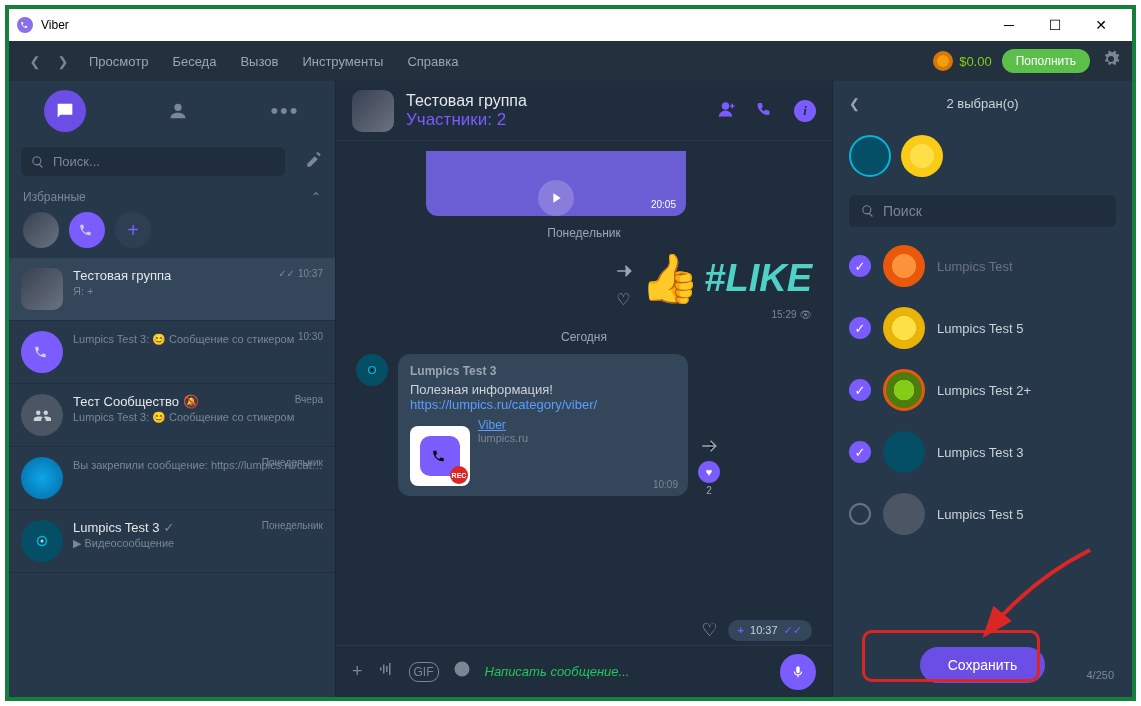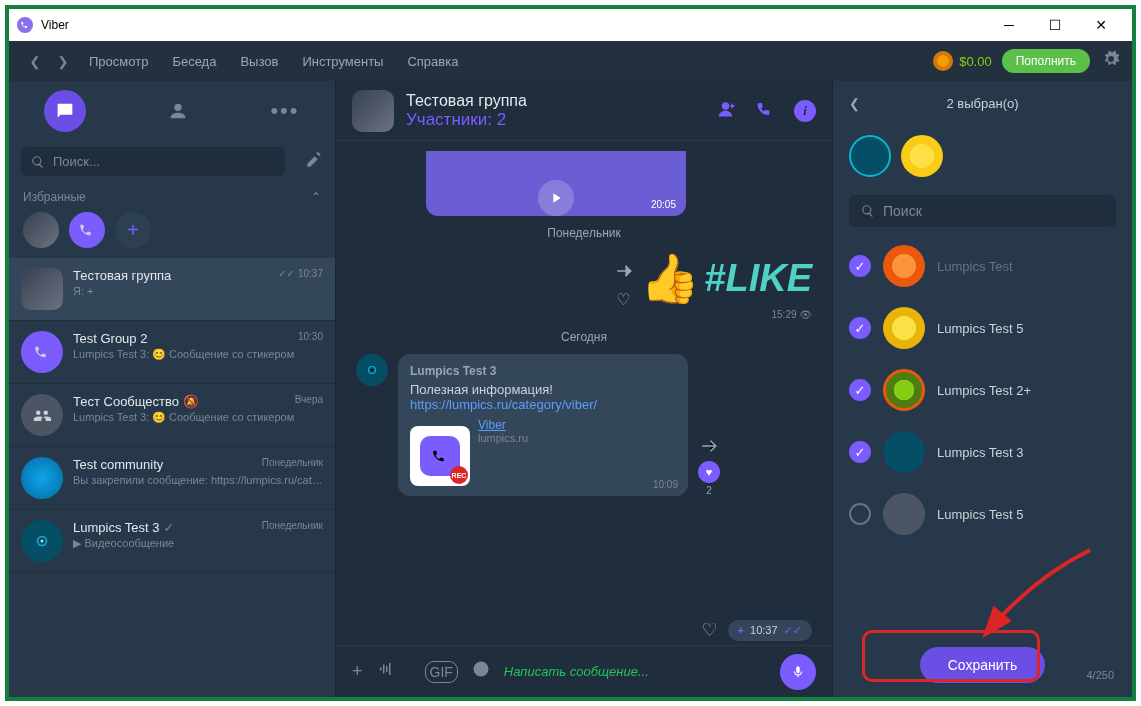--- a/index.html
+++ b/index.html
@@ -211,21 +211,20 @@
               <span>10:37</span>
             </div>
         </div>
         <div class="chat-item">
           <div class="avatar round viber">
             <svg class="ico" viewBox="0 0 24 24" fill="#fff">
                 <path d="M6 10c0 3 2 5 5 6l2-2c1 0 3 1 4 1v3c0 1-1 1-1 1-7 0-13-6-13-13 0 0 0-1 1-1h3c0 1 1 3 1 4l-2 2z"></path>
               </svg>
           </div>
           <div class="chat-text">
-            <div class="chat-title">Test Group 2</div>
             <div class="chat-sub">Lumpics Test 3: 😊 Сообщение со стикером</div>
           </div>
           <div class="chat-meta">10:30</div>
         </div>
         <div class="chat-item">
           <div class="avatar round grey">
             <svg class="ico" viewBox="0 0 24 24" fill="#9aa6b2">
                 <path d="M7 12a3 3 0 100-6 3 3 0 000 6zm10 0a3 3 0 100-6 3 3 0 000 6zM7 14c-3 0-6 1-6 4v2h10v-2c0-1 1-2 2-3-2-1-4-1-6-1zm10 0c-1 0-2 0-3 1 2 1 3 2 3 3v2h8v-2c0-3-5-4-8-4z"></path>
               </svg>
           </div>
@@ -234,21 +233,20 @@
                 <span>Тест Сообщество</span> 
                 <span>🔕</span>
               </div>
             <div class="chat-sub">Lumpics Test 3: 😊 Сообщение со стикером</div>
           </div>
           <div class="chat-meta">Вчера</div>
         </div>
         <div class="chat-item">
           <div class="avatar round blue"></div>
           <div class="chat-text">
-            <div class="chat-title">Test community</div>
             <div class="chat-sub">Вы закрепили сообщение: https://lumpics.ru/category/viber/</div>
           </div>
           <div class="chat-meta">Понедельник</div>
         </div>
         <div class="chat-item">
           <div class="avatar round cyan">
             <svg class="ico" viewBox="0 0 24 24" fill="#06b6d4">
                 <circle cx="12" cy="12" r="6" fill="none" stroke="#06b6d4" stroke-width="2"></circle>
                 <circle cx="12" cy="12" r="2"></circle>
               </svg>
@@ -350,21 +348,21 @@
           <span class="plus">+</span>
           <span>10:37</span>
           <span style="color:#7b5cff">✓✓</span>
         </div>
       </div>
       <div class="composer">
         <span class="composer-icon">+</span>
         <span class="composer-icon"><svg class="ico" viewBox="0 0 24 24">
               <path d="M4 10h2v4H4zM8 6h2v12H8zM12 8h2v8h-2zM16 4h2v16h-2z"></path>
             </svg></span>
-        <span class="composer-icon" style="font-size:14px;border:1px solid #7b8794;border-radius:9px;padding:2px 4px;margin-left:16px;">GIF</span>
+        <span class="composer-icon" style="font-size:12px;border:1px solid #7b8794;border-radius:9px;padding:2px 4px;">GIF</span>
         <span class="composer-icon"><svg class="ico" viewBox="0 0 24 24" fill="none" stroke="#7b8794" stroke-width="2">
               <circle cx="12" cy="12" r="9"></circle>
               <path d="M8 14s1 2 4 2 4-2 4-2M9 9h.01M15 9h.01"></path>
             </svg></span>
         <div class="composer-input">Написать сообщение...</div>
         <div class="mic-btn">
           <svg class="ico-sm" viewBox="0 0 24 24" fill="#fff">
               <path d="M12 14a3 3 0 003-3V5a3 3 0 00-6 0v6a3 3 0 003 3zm5-3a5 5 0 01-10 0H5a7 7 0 006 6.9V21h2v-3.1A7 7 0 0019 11h-2z"></path>
             </svg>
         </div>

